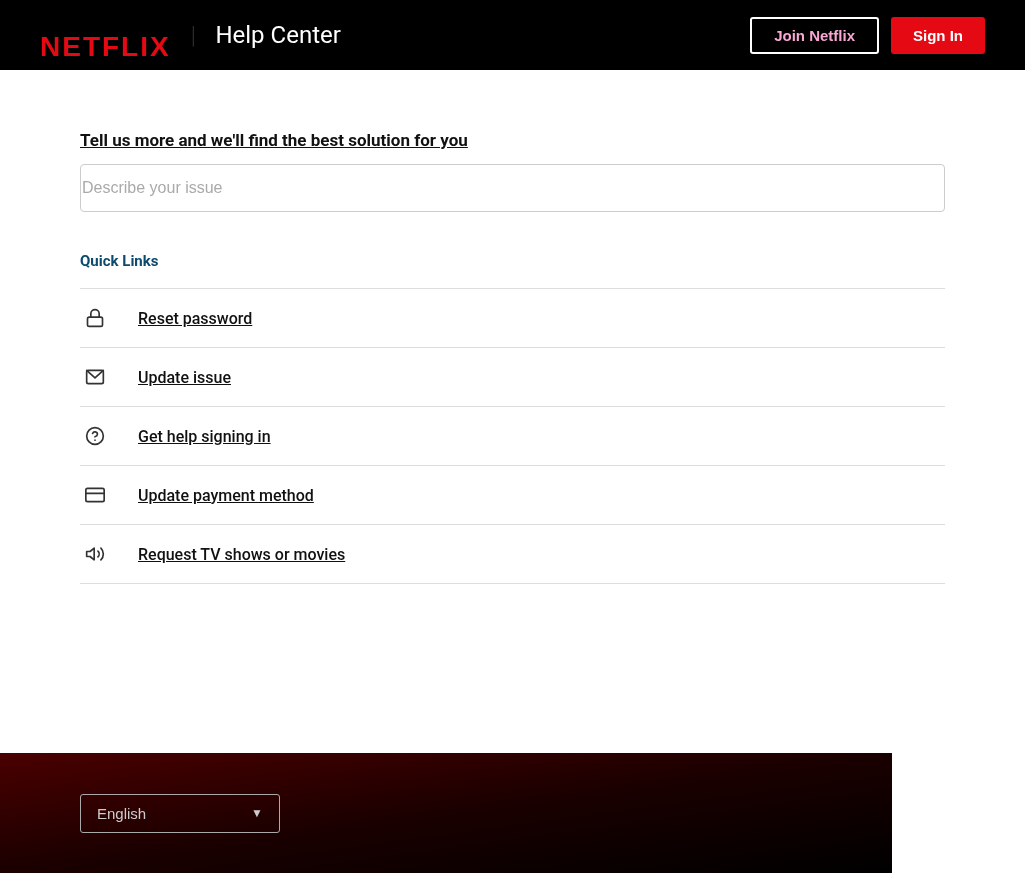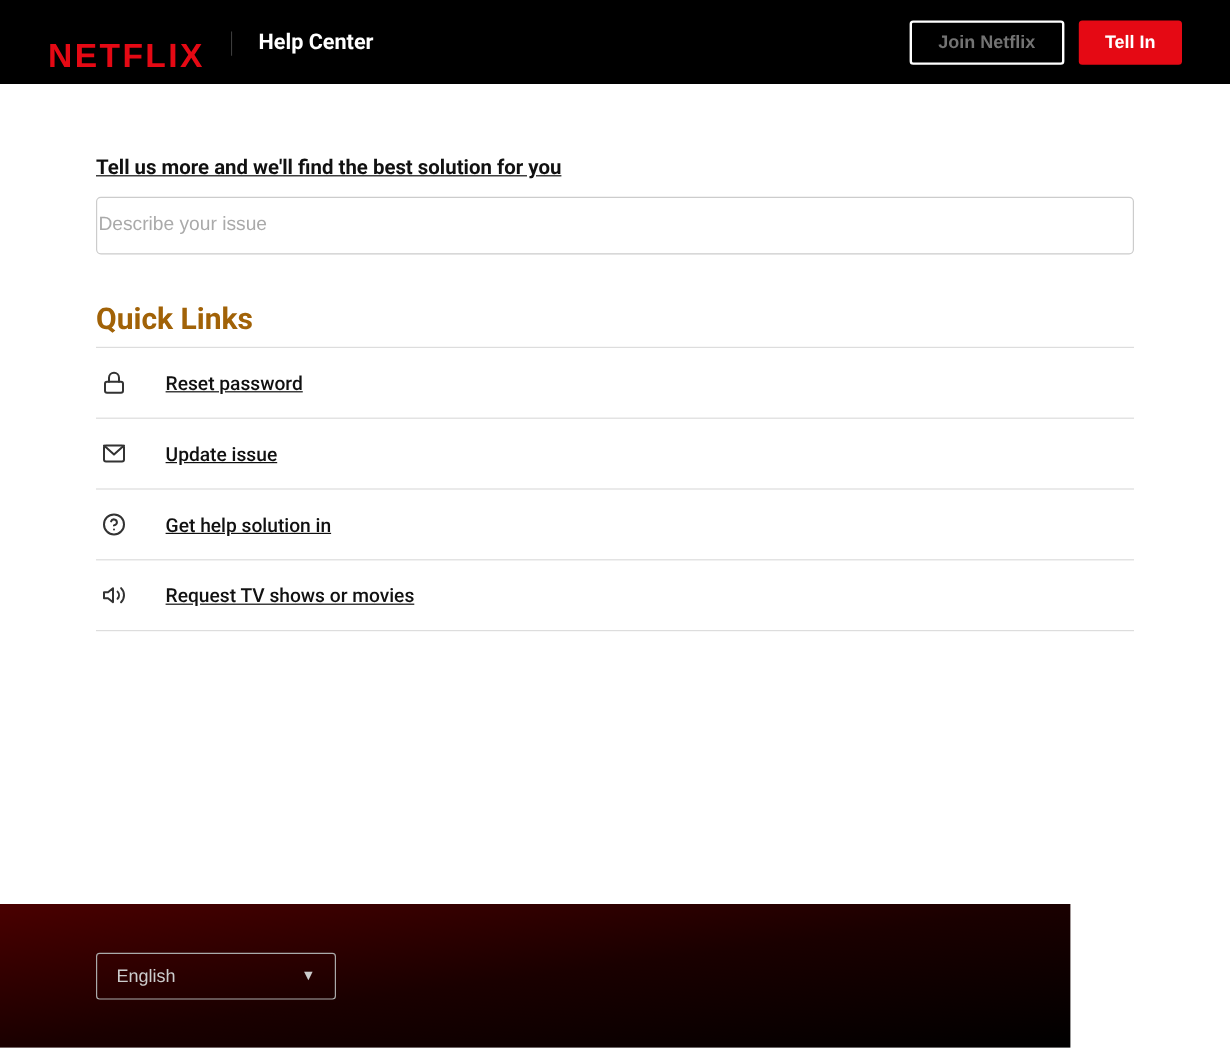--- a/index.html
+++ b/index.html
@@ -43,33 +43,33 @@
     }
 
     .header-divider {
       color: #555;
       font-size: 24px;
       font-weight: 100;
     }
 
     .help-center-text {
       color: #fff;
-      font-size: 18px;
-      font-weight: 700;
+      font-size: 24px;
+      font-weight: 400;
     }
 
     .header-buttons {
       display: flex;
       gap: 12px;
       align-items: center;
     }
 
     .btn-join {
       background: transparent;
-      color: #737373;
+      color: #f9a8d4;
       border: 2px solid #fff;
       padding: 8px 22px;
       font-size: 15px;
       font-weight: 600;
       cursor: pointer;
       border-radius: 3px;
     }
 
     .btn-signin {
       background: #E50914;
@@ -113,24 +113,24 @@
       color: #aaa;
       outline: none;
       margin-bottom: 40px;
     }
 
     .search-input::placeholder {
       color: #aaa;
     }
 
     .quick-links-title {
-      font-size: 25px;
+      font-size: 15px;
       font-weight: 700;
-      color: #a16207;
-      margin-bottom: 8px;
+      color: #0c4a6e;
+      margin-bottom: 18px;
     }
 
     .quick-links-list {
       list-style: none;
       max-width: 880px;
     }
 
     .quick-link-item {
       display: flex;
       align-items: center;
@@ -208,21 +208,21 @@
 <body>
 
 <header class="header">
   <div class="header-left">
     <span class="netflix-logo">NETFLIX</span>
     <span class="header-divider">|</span>
     <span class="help-center-text">Help Center</span>
   </div>
   <div class="header-buttons">
     <button class="btn-join">Join Netflix</button>
-    <button class="btn-signin">Tell In</button>
+    <button class="btn-signin">Sign In</button>
   </div>
 </header>
 
 <main class="main-content">
   
   <p class="subtitle">Tell us more and we'll find the best solution for you</p>
   
   <input type="text" class="search-input" placeholder="Describe your issue" style="">
 
   <h2 class="quick-links-title">Quick Links</h2>
@@ -250,23 +250,32 @@
     </li>
 
     <li class="quick-link-item">
       <span class="link-icon">
         <svg viewBox="0 0 24 24" fill="none" stroke="currentColor" stroke-width="2" stroke-linecap="round" stroke-linejoin="round">
           <circle cx="12" cy="12" r="10"></circle>
           <path d="M9.09 9a3 3 0 0 1 5.83 1c0 2-3 3-3 3"></path>
           <line x1="12" y1="17" x2="12.01" y2="17"></line>
         </svg>
       </span>
-      <span class="link-text">Get help solution in</span>
-    </li>
-
+      <span class="link-text">Get help signing in</span>
+    </li>
+
+    <li class="quick-link-item">
+      <span class="link-icon">
+        <svg viewBox="0 0 24 24" fill="none" stroke="currentColor" stroke-width="2" stroke-linecap="round" stroke-linejoin="round">
+          <rect x="1" y="4" width="22" height="16" rx="2" ry="2"></rect>
+          <line x1="1" y1="10" x2="23" y2="10"></line>
+        </svg>
+      </span>
+      <span class="link-text">Update payment method</span>
+    </li>
 
     <li class="quick-link-item">
       <span class="link-icon">
         <svg viewBox="0 0 24 24" fill="none" stroke="currentColor" stroke-width="2" stroke-linecap="round" stroke-linejoin="round">
           <polygon points="11 5 6 9 2 9 2 15 6 15 11 19 11 5"></polygon>
           <path d="M19.07 4.93a10 10 0 0 1 0 14.14"></path>
           <path d="M15.54 8.46a5 5 0 0 1 0 7.07"></path>
         </svg>
       </span>
       <span class="link-text">Request TV shows or movies</span>

